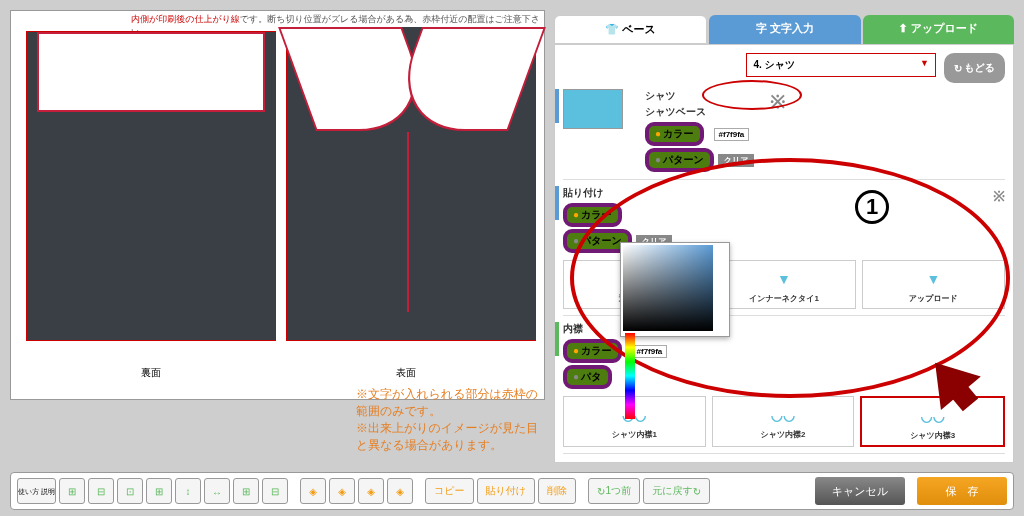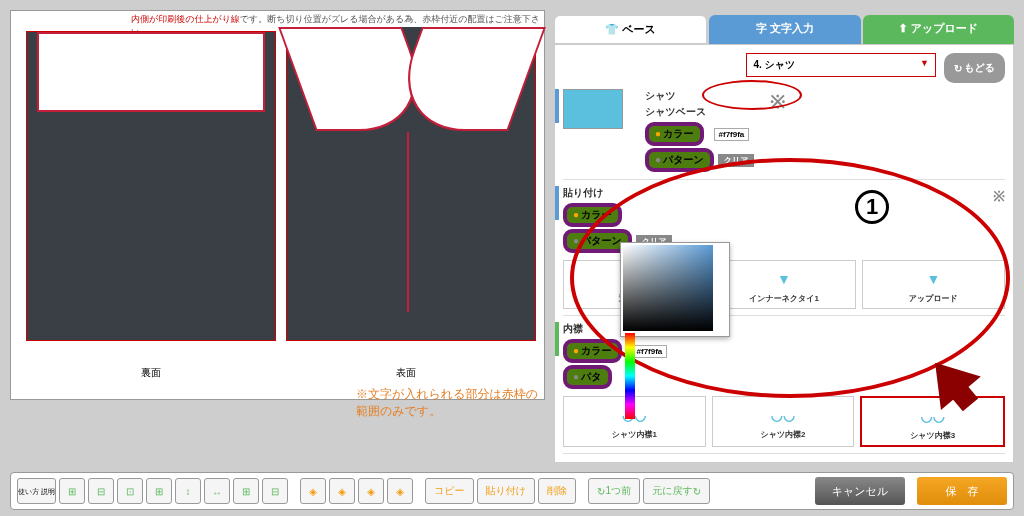--- a/index.html
+++ b/index.html
@@ -91,20 +91,21 @@
   <div class="shirt-front">
     <div class="collar-front">
         <div class="collar-v"></div>
       </div>
     <div class="necktie-line"></div>
   </div>
   <div class="label-back">裏面</div>
   <div class="label-front">表面</div>
   <div class="note-bottom">
       <div>※文字が入れられる部分は赤枠の範囲のみです。</div>
+      <div>※出来上がりのイメージが見た目と異なる場合があります。</div>
     </div>
 </div>
 
 <div class="panel">
   <div class="tabs">
     <div class="tab tab-base">👕 <span>ベース</span></div>
     <div class="tab tab-txt">字 <span>文字入力</span></div>
     <div class="tab tab-upl">⬆ <span>アップロード</span></div>
   </div>
   <div class="panel-body">

